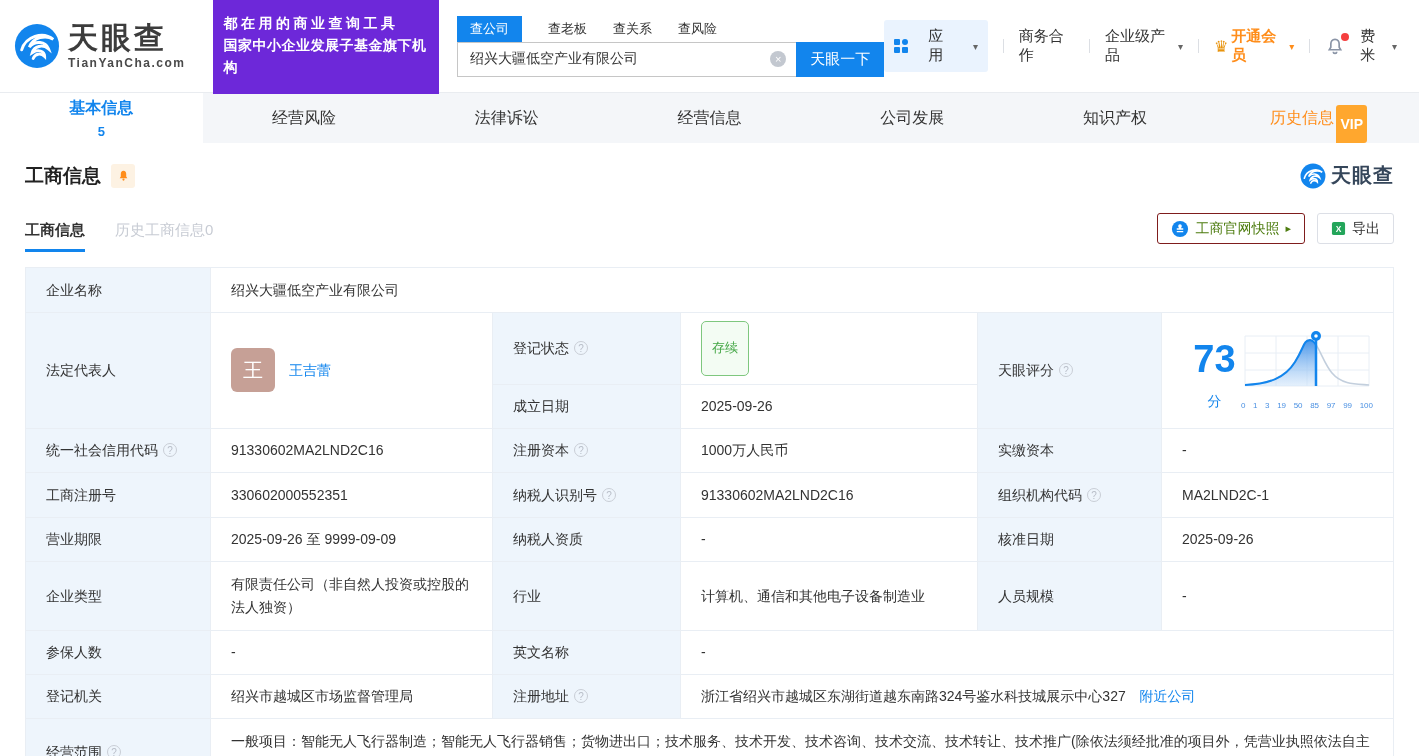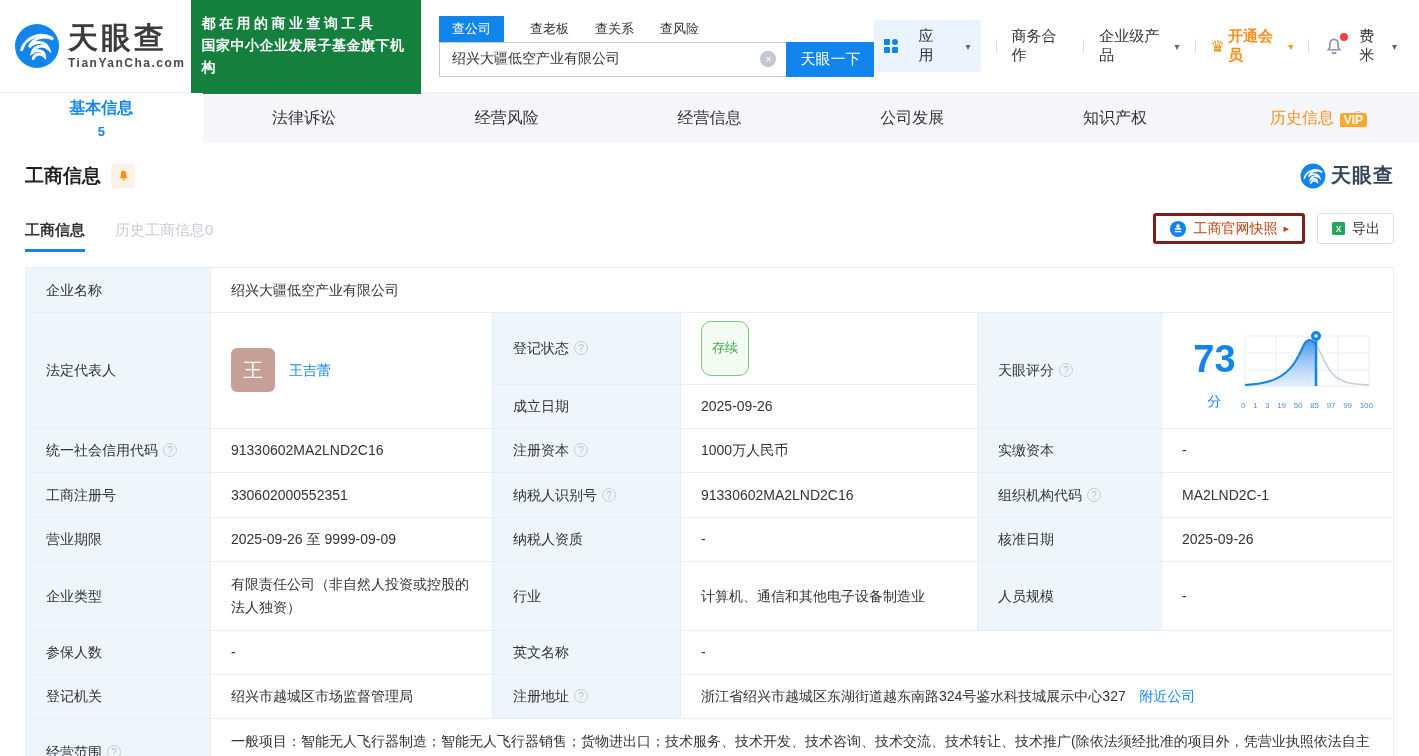--- a/index.html
+++ b/index.html
@@ -5,21 +5,21 @@
   * { margin:0; padding:0; box-sizing:border-box; }
   html,body { width:1419px; height:756px; background:#fff; overflow:hidden;
     font-family:"Liberation Sans","DejaVu Sans",sans-serif; }
 
   
   .header { height:92px; display:flex; align-items:center; padding:0 22px 0 14px; background:#fff; }
   .logo-block { display:flex; align-items:center; gap:8px; }
   .logo-text { display:flex; flex-direction:column; line-height:1; }
   .logo-cn { font-size:30px; font-weight:bold; color:#3c3c3c; letter-spacing:3px; }
   .logo-en { font-size:12px; font-weight:bold; color:#4a4a4a; letter-spacing:1.5px; margin-top:4px; }
-  .slogan { background:#15803d; color:#fff; padding:15px 10px; margin-left:6px; line-height:1.55; }
+  .slogan { background:#6d28d9; color:#fff; padding:15px 10px; margin-left:28px; line-height:1.55; }
   .slogan div:first-child { font-size:14px; font-weight:bold; letter-spacing:3.5px; }
   .slogan div:last-child { font-size:14px; font-weight:bold; letter-spacing:0.5px; }
   .search-area { margin-left:18px; width:452px; }
   .search-tabs { display:flex; align-items:center; gap:26px; font-size:13px; color:#333; margin-bottom:0; }
   .search-tab { padding:4px 0; cursor:pointer; }
   .search-tab.active { background:#1285ed; color:#fff; padding:4px 13px; }
   .search-row { display:flex; align-items:center; }
   .search-input-wrap { position:relative; flex:1; }
   .search-input { width:100%; height:35px; border:1px solid #c6c6c6; border-right:none; padding:0 34px 0 12px;
     font-size:14px; color:#333; outline:none; font-family:inherit; }
@@ -41,55 +41,55 @@
   .red-dot { position:absolute; top:-3px; right:-4px; width:8px; height:8px; border-radius:50%; background:#f53f3f; }
 
   
   .tabbar { display:flex; background:#f4f6f9; border-top:1px solid #e9ecf0; height:51px; }
   .tabbar .tab { flex:1; display:flex; align-items:center; justify-content:center; gap:5px;
     font-size:16px; color:#333; cursor:pointer; position:relative; }
   .tabbar .tab.active { background:#fff; color:#1285ed; font-weight:bold;flex-direction:column; }
   .tab-count { font-size:13px; color:#1285ed; }
   .tab.history { color:#ff8d1a; }
   .tab.history .tab-count { color:#b9bec7; font-weight:normal; }
-  .vip-badge { position:absolute; top:20px; right:52px; background:#ffa72e; color:#fff; font-size:12px;
-    font-weight:bold; padding:0 4px; border-radius:3px 3px 3px 0; line-height:14px; }
+  .vip-badge { position:absolute; top:12px; right:52px; background:#ffa72e; color:#fff; font-size:14px;
+    font-weight:bold; padding:12px 4px; border-radius:3px 3px 3px 0; line-height:14px; }
   .q-circle { width:14px; height:14px; border:1px solid #c9ced6; border-radius:50%; color:#b8bec8;
     font-size:10px; line-height:13px; text-align:center; display:inline-block; font-weight:normal; }
 
   
   .content { padding:0 25px; }
   .section-head { display:flex; align-items:center; margin-top:19px; }
   .section-title { font-size:19px; font-weight:bold; color:#222; }
   .bell-box { width:24px; height:24px; background:#fdf2e3; border-radius:3px; margin-left:10px;
     display:flex; align-items:center; justify-content:center; cursor:pointer; }
   .mini-logo { margin-left:auto; display:flex; align-items:center; gap:5px; }
   .mini-logo span { font-size:20px; font-weight:bold; color:#35465a; letter-spacing:1px; }
 
   .subtab-row { display:flex; align-items:flex-end; margin-top:24px; }
   .subtab { font-size:15px; color:#333; padding-bottom:12px; position:relative; cursor:pointer; }
   .subtab.active { font-weight:bold; }
   .subtab.active::after { content:""; position:absolute; left:0; right:0; bottom:0; height:3px; background:#1285ed; }
   .subtab.dim { color:#c8ccd4; margin-left:30px; font-weight:normal; }
   .subtab-actions { margin-left:auto; display:flex; gap:12px; padding-bottom:8px; }
   .btn { height:31px; display:flex; align-items:center; gap:6px; padding:0 13px; border-radius:3px;
     background:#fff; font-size:14px; cursor:pointer; }
-  .btn.snapshot { border:3px solid #7f1d1d; color:#c2410c; }
+  .btn.snapshot { border:1px solid #7f1d1d; color:#4d7c0f; }
   .btn.export { border:1px solid #dcdfe6; color:#333; }
   .arrow-r { font-size:11px; }
 
   
   table.info { width:100%; border-collapse:collapse; margin-top:15px; table-layout:fixed; }
   table.info td { border:1px solid #e9eef4; font-size:14px; color:#333; padding:8px 20px; vertical-align:middle;
     line-height:1.6; word-break:break-all; }
   td.lbl { background:#eef5fc; padding:8px 14px; }
   .lbl-inner { display:flex; align-items:center; gap:5px; }
   a.blue { color:#1285ed; text-decoration:none; cursor:pointer; }
   .status-badge { display:inline-block; border:1px solid #7ec77e; background:#f3fcf3; color:#45a747;
-    font-size:13px; padding:16px 10px; border-radius:10px; }
+    font-size:13px; padding:16px 10px; border-radius:5px; }
   .rep-cell { display:flex; align-items:center; gap:14px; }
   .avatar { width:44px; height:44px; border-radius:6px; background:#c6a096; color:#fff; font-size:20px;
     display:flex; align-items:center; justify-content:center; cursor:pointer; }
   .score-cell { display:flex; align-items:center; justify-content:space-between; padding:4px 10px 4px 16px; }
   .score-num { color:#1285ed;text-align:center; }
   .score-num b { font-size:38px; font-weight:bold; }
   .score-num span { font-size:14px; }
   .score-chart { width:132px; }
   .score-ticks { display:flex; justify-content:space-between; font-size:8px; color:#4a90e2; margin-top:1px; }
   .scope-text { line-height:1.95; }
@@ -167,24 +167,24 @@
     </span>
   </div>
 </div>
 
 <div class="tabbar">
   <div class="tab active">
     <span>基本信息</span>
     <span class="tab-count">5</span>
   </div>
   <div class="tab">
+    <span>经营风险</span>
+  </div>
+  <div class="tab">
     <span>法律诉讼</span>
-  </div>
-  <div class="tab">
-    <span>经营风险</span>
   </div>
   <div class="tab">
     <span>经营信息</span>
   </div>
   <div class="tab">
     <span>公司发展</span>
   </div>
   <div class="tab">
     <span>知识产权</span>
   </div>

